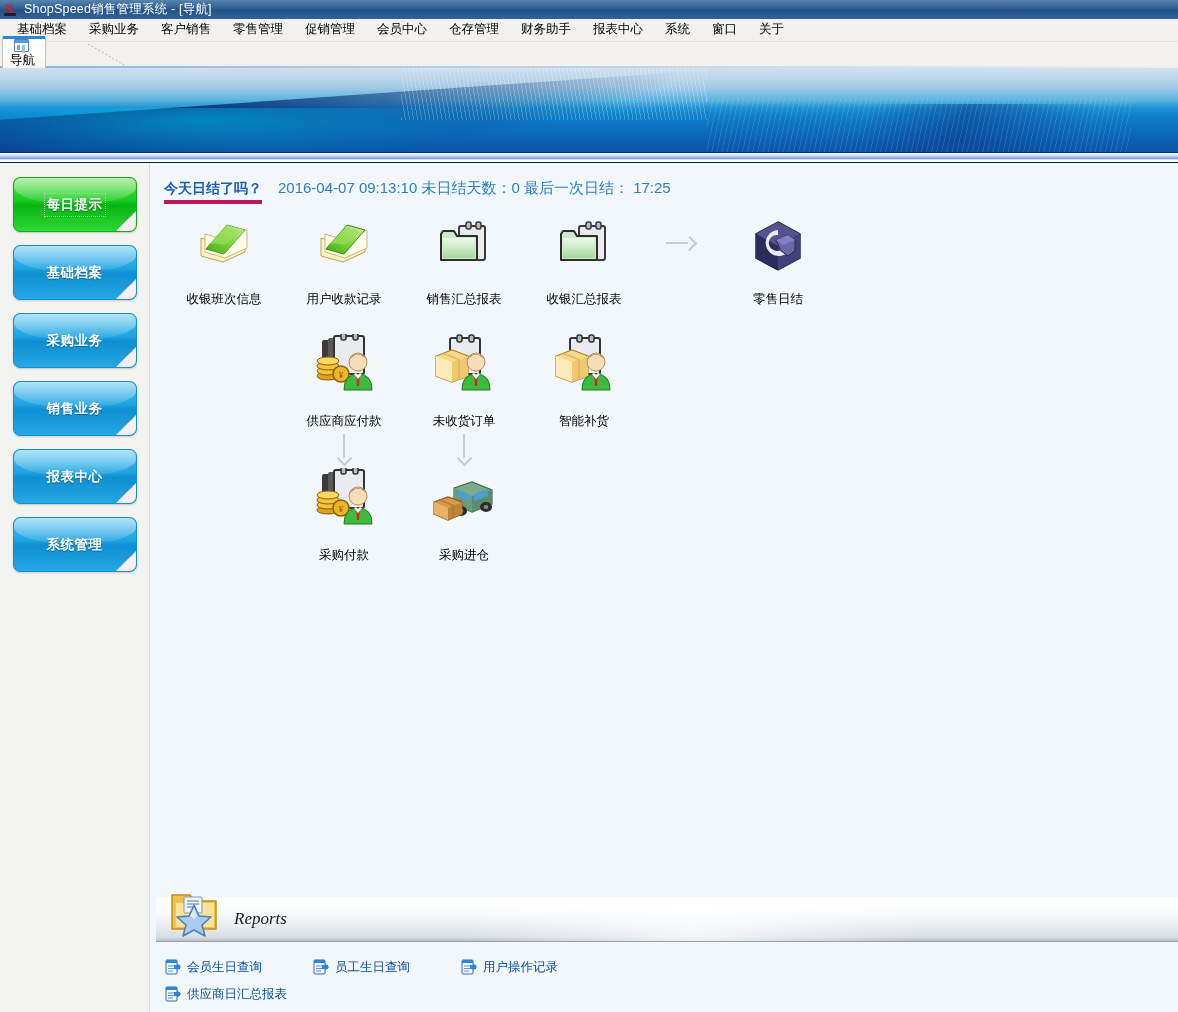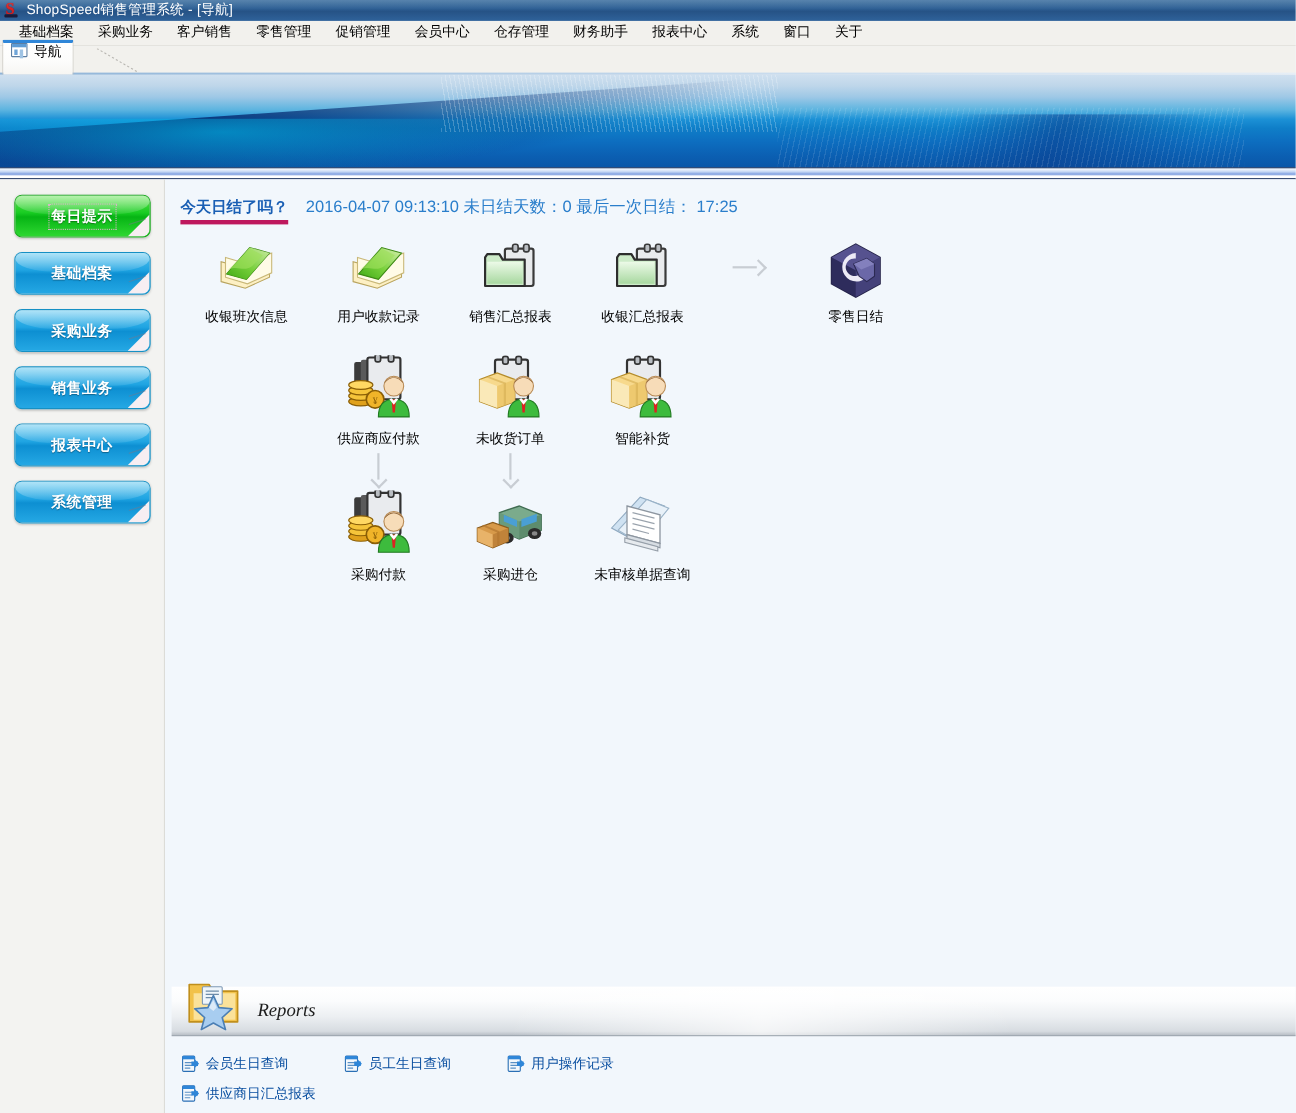--- a/index.html
+++ b/index.html
@@ -70,25 +70,26 @@
   .tabstrip::after{
     content:""; position:absolute; left:0; right:0; bottom:0; height:2px;
     background: linear-gradient(to right, #8fb4d8, #c9dcee 60%, #e6eef6);
   }
   .tab {
     height: 32px;
     background: linear-gradient(to bottom, #ffffff 0%, #fcfcfb 60%, #f6f5f2 100%);
     border-top: 3px solid #2f86d8;
     border-left: 1px solid #c4c2bd;
     border-right: 1px solid #c4c2bd;
-    display: flex; align-items: flex-start;
+    display: flex; align-items: flex-end;
     padding: 0 10px 0 7px;
     margin-left: 2px;
     position: relative; z-index: 2;
     border-radius: 2px 2px 0 0;
+    flex-direction: column;
   }
   .tab-icon {
     width: 15px; height: 13px; margin-right: 6px;
     background:#ffffff;
     border:1px solid #5d7fa3;
     border-radius:1px;
     position:relative; flex:0 0 auto;
   }
   .tab-icon::before{
     content:""; position:absolute; left:0; right:0; top:0; height:3px;
@@ -150,21 +151,21 @@
   
   .body-wrap { display:flex; height: calc(1012px - 19px - 23px - 26px - 85px - 10px); }
 
   .sidebar {
     width: 150px; flex:0 0 150px;
     background: #f3f3f1;
     border-right: 1px solid #dcdcd8;
     padding-top: 14px;
   }
   .side-btn {
-    width: 124px; height: 39px;
+    width: 124px; height: 55px;
     margin: 0 auto 13px auto;
     position: relative;
     border-radius: 7px;
     display:flex; align-items:center; justify-content:center;
     cursor: default;
     box-shadow: 0 1px 2px rgba(0,0,0,.18);
   }
   .side-btn .cap {
     position:absolute; left:0; right:0; top:0; height:47%;
     border-radius: 7px 7px 40% 40% / 7px 7px 16px 16px;
@@ -224,21 +225,21 @@
 
   .icon-grid { position: relative; margin-top: 8px; padding-left: 14px; }
   .icon-row { display:flex; }
   .icon-cell {
     width: 120px; text-align:center;
     display:flex; flex-direction:column; align-items:center;
     cursor: default;
   }
   .icon-cell .glyph { height: 62px; display:flex; align-items:flex-end; justify-content:center; }
   .icon-cell .caption {
-    font-size: 12.5px; color:#000; margin-top: 6px; white-space:nowrap;
+    font-size: 12.5px; color:#000; margin-top: 17px; white-space:nowrap;
   }
   .arrow-cell {
     width: 74px; display:flex; align-items:center; justify-content:center;
     height: 62px;
   }
   .arrow-right {
     width: 30px; height: 12px; position:relative;
   }
   .arrow-right::before {
     content:""; position:absolute; left:0; top:5px; width:22px; height:2px; background:#c8cdd3;
@@ -618,38 +619,20 @@
               <ellipse cx="58" cy="39" rx="2.5" ry="2" fill="#888"></ellipse>
               <path d="M6 34 L20 29 L34 34 L34 46 L20 52 L6 46 Z" fill="#d79a4a" stroke="#8c5c1c" stroke-width="1.2"></path>
               <path d="M6 34 L20 40 L20 52 L6 46 Z" fill="#e8b369"></path>
               <path d="M20 40 L34 34 L34 46 L20 52 Z" fill="#c0833a"></path>
               <path d="M12 31 L26 37 L26 49 L24 50 L24 38 L10 32 Z" fill="#b3762f" opacity="0.7"></path>
             </svg>
           </div>
           <div class="caption">采购进仓</div>
         </div>
 
-        <div class="icon-cell">
-          <div class="glyph">
-            <svg width="72" height="62" viewBox="0 0 72 62">
-              <path d="M8 34 L34 6 L56 14 L30 46 Z" fill="#cfe2f2" stroke="#8fa9c0" stroke-width="1"></path>
-              <path d="M14 36 L40 8 L60 16 L34 48 Z" fill="#e8f1f9" stroke="#9ab3c8" stroke-width="1"></path>
-              <path d="M22 14 L52 22 L52 48 L22 40 Z" fill="#ffffff" stroke="#8d96a0" stroke-width="1.2"></path>
-              <g stroke="#9aa3ad" stroke-width="1">
-                <line x1="27" y1="20" x2="47" y2="25"></line>
-                <line x1="27" y1="25" x2="47" y2="30"></line>
-                <line x1="27" y1="30" x2="47" y2="35"></line>
-                <line x1="27" y1="35" x2="42" y2="39"></line>
-              </g>
-              <path d="M22 40 L52 48 L52 52 L22 44 Z" fill="#d7dde3" stroke="#8d96a0" stroke-width="1"></path>
-              <path d="M20 43 L50 51 L50 55 L20 47 Z" fill="#e6eaee" stroke="#97a0aa" stroke-width="1"></path>
-            </svg>
-          </div>
-          <div class="caption">未审核单据查询</div>
-        </div>
 
       </div>
 
     </div>
 
     <div class="reports">
       <div class="reports-header">
         <div class="sheen"></div>
         <svg class="folder-star" viewBox="0 0 58 52">
           <path d="M4 10 L4 44 L48 44 L48 16 L26 16 L22 10 Z" fill="#f2c24a" stroke="#c08f1c" stroke-width="1.5" stroke-linejoin="round"></path>

